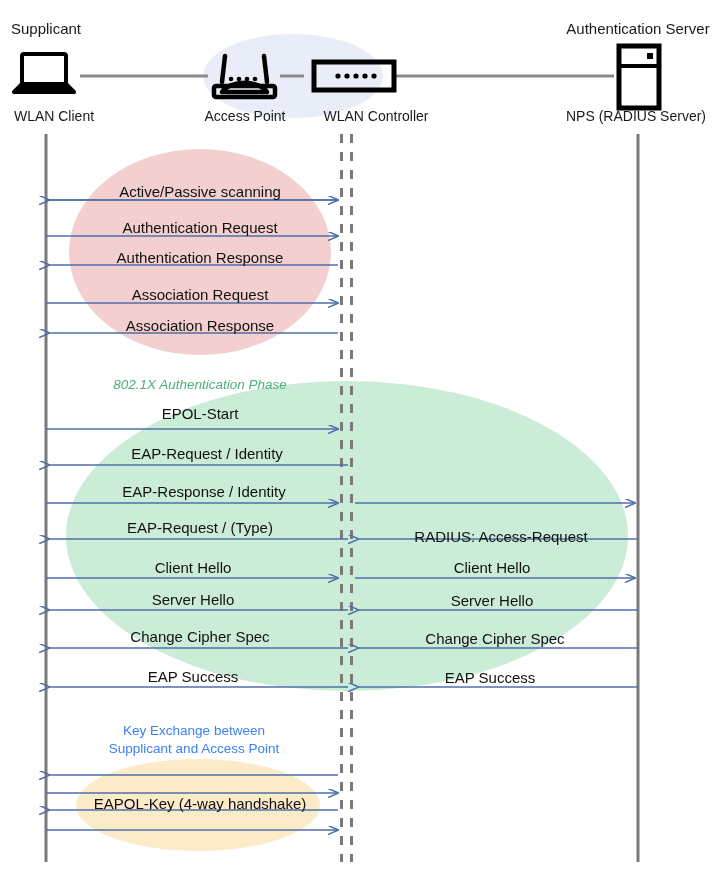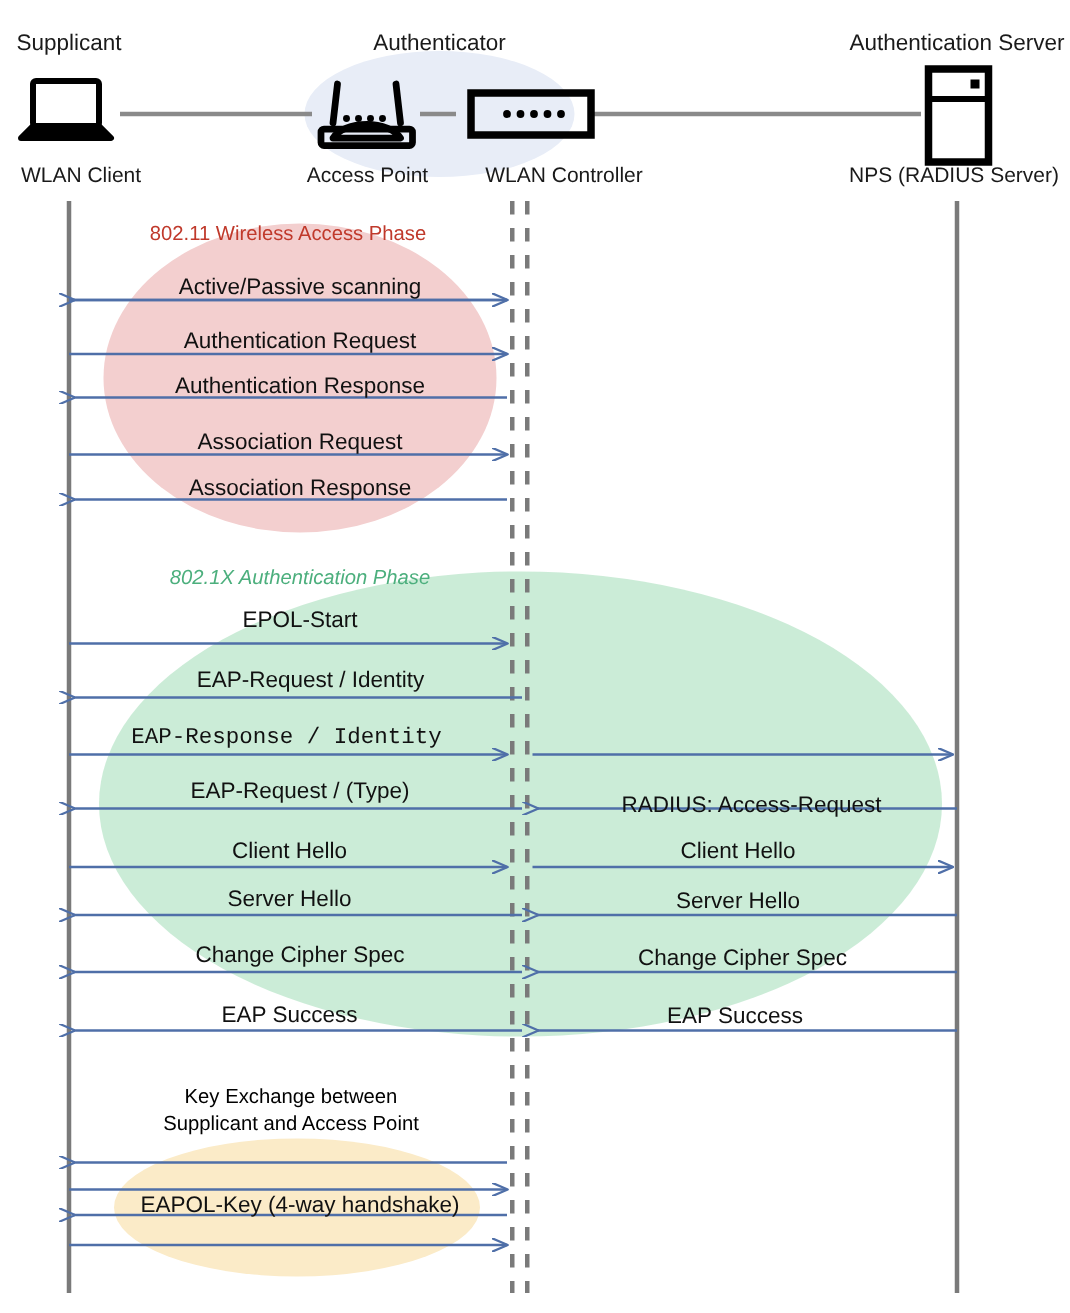--- a/index.html
+++ b/index.html
@@ -58,21 +58,21 @@
   .phase-title {
     position: absolute;
     font-size: 13.5px;
     white-space: nowrap;
     text-align: center;
     transform: translateX(-50%);
     line-height: 18px;
   }
   .phase-80211  { color: #C0392B; }
   .phase-8021x  { color: #4CAF7D; }
-  .phase-keyex  { color: #000000; }
+  .phase-keyex  { color: #3b82f6; }
 </style>
 </head>
 <body>
 
 <div id="diagram">
 
   <svg id="svg-layer" viewBox="0 0 713 875" xmlns="http://www.w3.org/2000/svg">
     <defs>
       <marker id="arrR" markerWidth="11" markerHeight="9" refX="10" refY="4.5" orient="auto" markerUnits="userSpaceOnUse">
         <path d="M0,0 L10.5,4.5 L0,9" fill="none" stroke="#4F6FA8" stroke-width="1.5" stroke-linecap="round" stroke-linejoin="round"></path>
@@ -164,42 +164,40 @@
 
     <g stroke="#4F6FA8" stroke-width="1.6">
       <line x1="338" y1="775" x2="49" y2="775" marker-end="url(#arrL)"></line>
       <line x1="46" y1="793" x2="338" y2="793" marker-end="url(#arrR)"></line>
       <line x1="338" y1="810" x2="49" y2="810" marker-end="url(#arrL)"></line>
       <line x1="46" y1="830" x2="338" y2="830" marker-end="url(#arrR)"></line>
     </g>
   </svg>
 
   <div class="role-label" style="left:0px; top:20px; width:92px;">Supplicant</div>
-  <div class="role-label" style="left:203px; top:20px; width:180px;">Authenticator</div>
   <div class="role-label" style="left:528px; top:20px; width:220px;">Authentication Server</div>
 
   <div class="node-label" style="left:0px; top:108px; width:108px;">WLAN Client</div>
   <div class="node-label" style="left:186px; top:108px; width:118px;">Access Point</div>
   <div class="node-label" style="left:296px; top:108px; width:160px;">WLAN Controller</div>
   <div class="node-label" style="left:536px; top:108px; width:200px;">NPS (RADIUS Server)</div>
 
-  <div class="phase-title phase-80211" style="left:192px; top:147px;">802.11 Wireless Access Phase</div>
 
   <div class="msg-label" style="left:200px; top:183px;">Active/Passive scanning</div>
   <div class="msg-label" style="left:200px; top:219px;">Authentication Request</div>
   <div class="msg-label" style="left:200px; top:249px;">Authentication Response</div>
   <div class="msg-label" style="left:200px; top:286px;">Association Request</div>
   <div class="msg-label" style="left:200px; top:317px;">Association Response</div>
 
   <div class="phase-title phase-8021x" style="left:200px; top:376px;font-style:italic;">802.1X Authentication Phase</div>
 
   <div class="msg-label" style="left:200px; top:405px;">EPOL-Start</div>
   <div class="msg-label" style="left:207px; top:445px;">EAP-Request / Identity</div>
 
-  <div class="msg-label" style="left:191px; top:483px;font-family:Liberation Mono, monospace;">EAP-Response / Identity</div>
+  <div class="msg-label" style="left:204px; top:483px;">EAP-Response / Identity</div>
   <div class="msg-label" style="left:501px; top:483px;margin-top:45px;">RADIUS: Access-Request</div>
 
   <div class="msg-label" style="left:200px; top:519px;">EAP-Request / (Type)</div>
 
   <div class="msg-label" style="left:193px; top:559px;">Client Hello</div>
   <div class="msg-label" style="left:492px; top:559px;">Client Hello</div>
 
   <div class="msg-label" style="left:193px; top:591px;">Server Hello</div>
   <div class="msg-label" style="left:492px; top:592px;">Server Hello</div>
 

